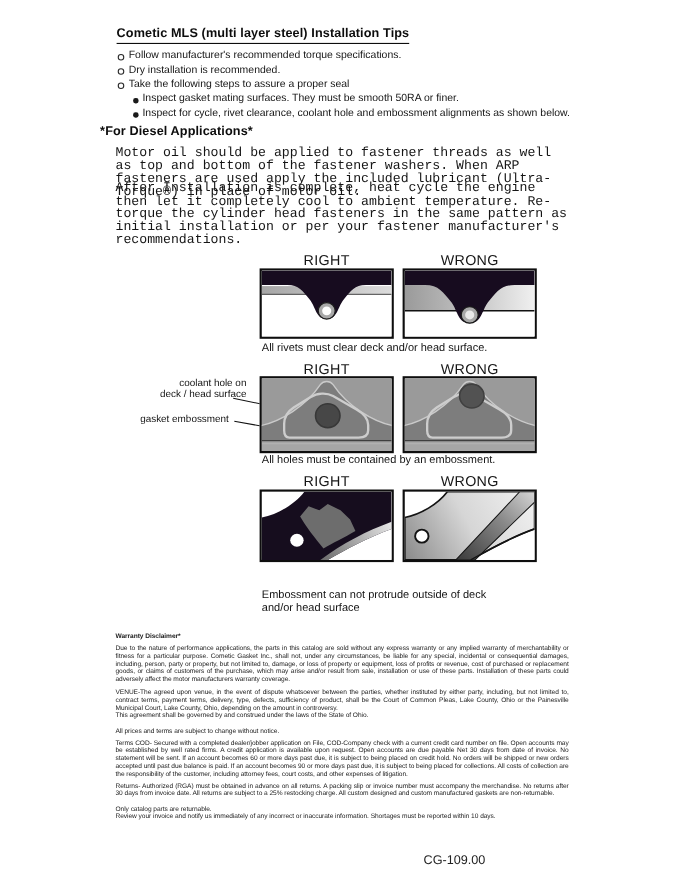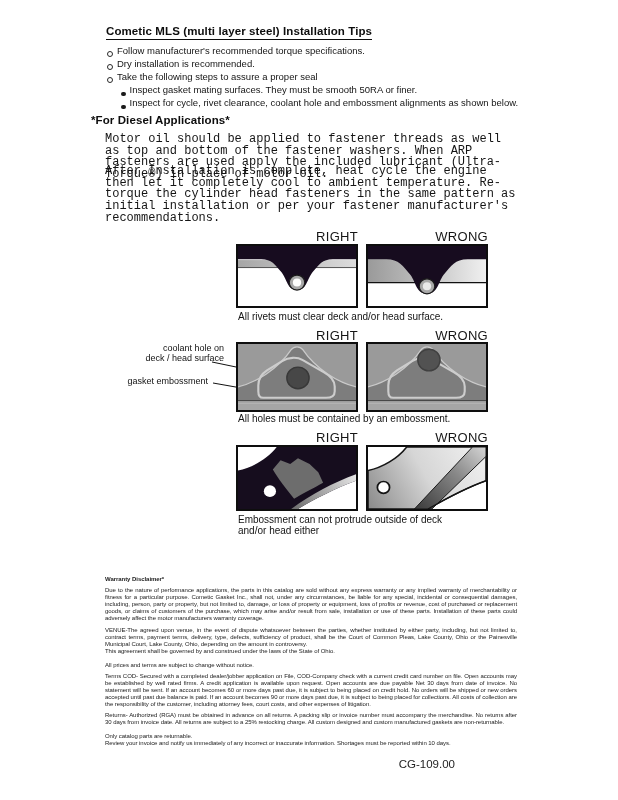--- a/index.html
+++ b/index.html
@@ -7,48 +7,48 @@
     position:relative;width:572px;height:800px;background:#ffffff;overflow:hidden;
     font-family:"Liberation Sans", sans-serif;color:#1a1a1a;
   }
   .abs{position:absolute;}
   
   .doc-title{
     left:106px;top:25px;font-size:11.5px;font-weight:bold;color:#0d0d0d;
     border-bottom:1.5px solid #0d0d0d;padding-bottom:2px;letter-spacing:.1px;
   }
   .tips{left:107px;top:44px;font-size:9.5px;line-height:13px;color:#151515;width:420px;}
-  .tip-row{display:flex;align-items:flex-end;}
+  .tip-row{display:flex;align-items:center;}
   .o-marker{
     display:inline-block;width:4px;height:4px;border:1px solid #2a2a2a;border-radius:50%;
     margin:3.5px 4px 0 0;flex:0 0 auto;
   }
   .sub{padding-left:14px;}
   .dot-marker{
     display:inline-block;width:4.5px;height:4.5px;background:#1a1a1a;border-radius:50%;
     margin:3.5px 4px 0 0;flex:0 0 auto;
   }
   
   .diesel-h{left:91px;top:114px;font-size:11.5px;font-weight:bold;color:#0d0d0d;letter-spacing:.1px;}
   .body-p{left:105px;font-size:12px;line-height:11.7px;color:#151515;width:414px;font-family:Liberation Mono, monospace;}
   
-  .rw-label{width:122px;text-align:right;font-size:13px;color:#161616;letter-spacing:.3px;}
+  .rw-label{width:122px;text-align:center;font-size:13px;color:#161616;letter-spacing:.3px;}
   .caption{left:238px;font-size:10px;color:#131313;}
   .diag-box{width:118px;border:2px solid #0e0e0e;background:#fff;}
   .diag-box svg{display:block;width:100%;height:100%;}
   .callout{font-size:9px;color:#131313;text-align:right;line-height:9.5px;}
   
   .disclaimer{left:105px;top:576px;width:412px;font-size:6px;line-height:7px;color:#222;letter-spacing:-0.05px;}
   .disclaimer p{margin:0;text-align:justify;}
   .disclaimer .nojust{text-align:left;}
   .disclaimer .h{font-weight:bold;text-align:left;}
   .mt1{margin-top:4px !important;}
   .mt2{margin-top:7px !important;}
   .mt3{margin-top:5px !important;}
-  .page-code{left:385px;top:758px;width:70px;text-align:right;font-size:11.5px;color:#222;}
+  .page-code{left:385px;top:776px;width:70px;text-align:left;font-size:11.5px;color:#222;}
 </style>
 </head>
 <body>
 
 <div class="page">
 
   <div class="abs doc-title">Cometic MLS (multi layer steel) Installation Tips</div>
 
   <div class="abs tips">
     <div class="tip-row">
@@ -187,23 +187,23 @@
             <stop offset="1" stop-color="#d0d0d0"></stop>
         </linearGradient>
       </defs>
       <rect x="0" y="0" width="122" height="66" fill="#ffffff"></rect>
       <path d="M0,66 L0,25 C15,22 31,12 40,0 L122,0 L122,36 C100,44 79,56 62,66 Z" fill="url(#g3wb)" stroke="#141414" stroke-width="1.6"></path>
       <path d="M48,66 L66,66 L122,10 L122,0 L108,0 Z" fill="url(#g3ws)" stroke="#141414" stroke-width="1"></path>
       <path d="M62,66 C79,56 100,44 122,36" fill="none" stroke="#141414" stroke-width="1.2"></path>
       <circle cx="16" cy="43" r="6.3" fill="#ffffff" stroke="#141414" stroke-width="1.8"></circle>
     </svg>
   </div>
-  <div class="abs caption" style="top:514px;line-height:11px;">
+  <div class="abs caption" style="top:536px;line-height:11px;">
     <div>Embossment can not protrude outside of deck</div>
-    <div>and/or head either</div>
+    <div>and/or head surface</div>
   </div>
 
   <div class="abs disclaimer">
     <p class="h">Warranty Disclaimer*</p>
     <p class="mt1">Due to the nature of performance applications, the parts in this catalog are sold without any express warranty or any implied warranty of merchantability or fitness for a particular purpose.  Cometic Gasket Inc., shall not, under any circumstances, be liable for any special, incidental or consequential damages, including, person, party or property, but not limited to, damage, or loss of property or equipment, loss of profits or revenue, cost of purchased or replacement goods, or claims of customers of the purchase, which may arise and/or result from sale, installation or use of these parts.  Installation of these parts could adversely affect the motor manufacturers warranty coverage.</p>
     <p class="mt3">VENUE-The agreed upon venue, in the event of dispute whatsoever between the parties, whether instituted by either party, including, but not limited to, contract terms, payment terms, delivery, type, defects, sufficiency of product, shall be the Court of Common Pleas, Lake County, Ohio or the Painesville Municipal Court, Lake County, Ohio, depending on the amount in controversy.</p>
     <p class="nojust">This agreement shall be governed by and construed under the laws of the State of Ohio.</p>
     <p class="nojust mt2">All prices and terms are subject to change without notice.</p>
     <p class="mt1">Terms COD- Secured with a completed dealer/jobber application on File, COD-Company check with a current credit card number on file.  Open accounts may be established by well rated firms.  A credit application is available upon request.  Open accounts are due payable Net 30 days from date of invoice.  No statement will be sent.  If an account becomes 60 or more days past due, it is subject to being placed on credit hold.  No orders will be shipped or new orders accepted until past due balance is paid.  If an account becomes 90 or more days past due, it is subject to being placed for collections.  All costs of collection are the responsibility of the customer, including attorney fees, court costs, and other expenses of litigation.</p>
     <p class="mt1">Returns- Authorized (RGA) must be obtained in advance on all returns.  A packing slip or invoice number must accompany the merchandise.  No returns after 30 days from invoice date.  All returns are subject to a 25% restocking charge.  All custom designed and custom manufactured gaskets are non-returnable.</p>

